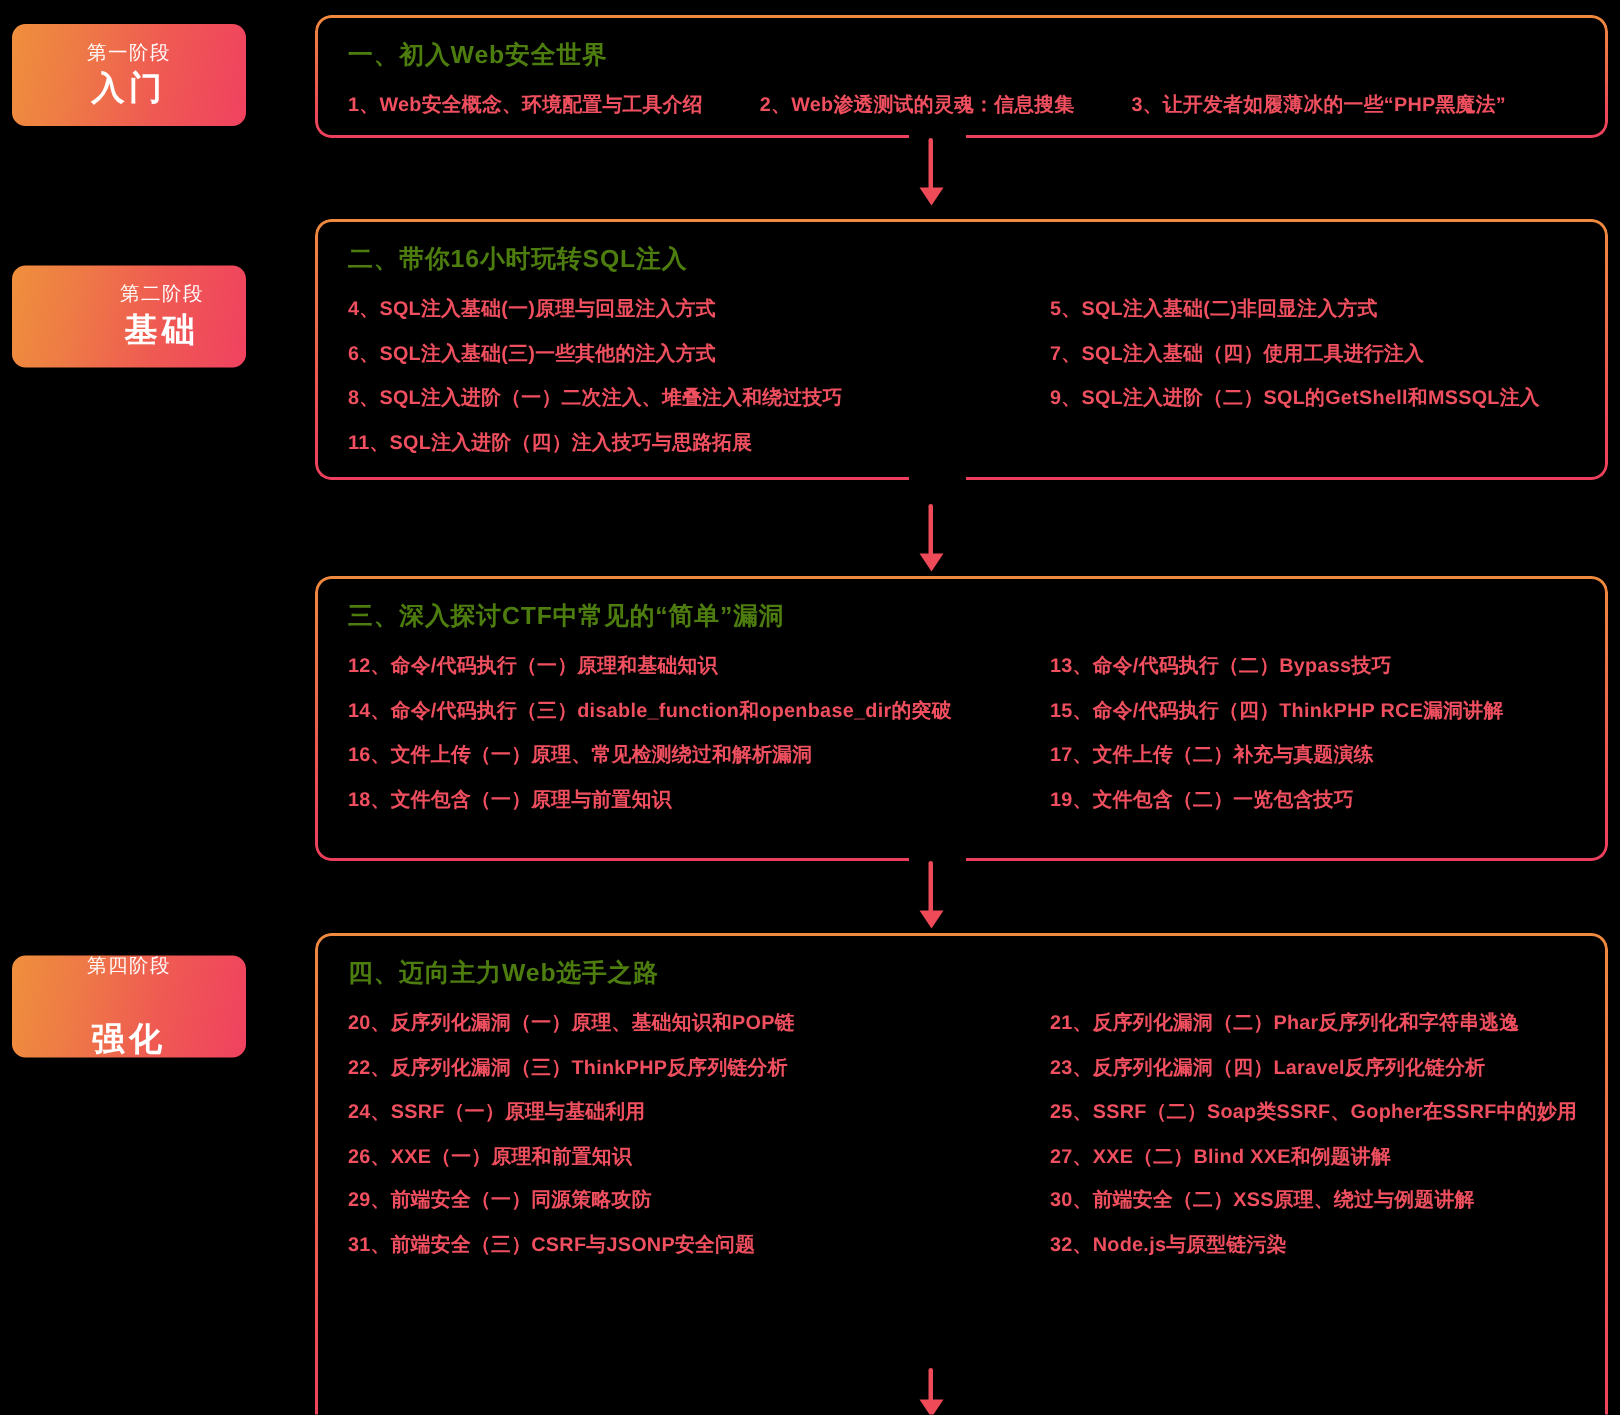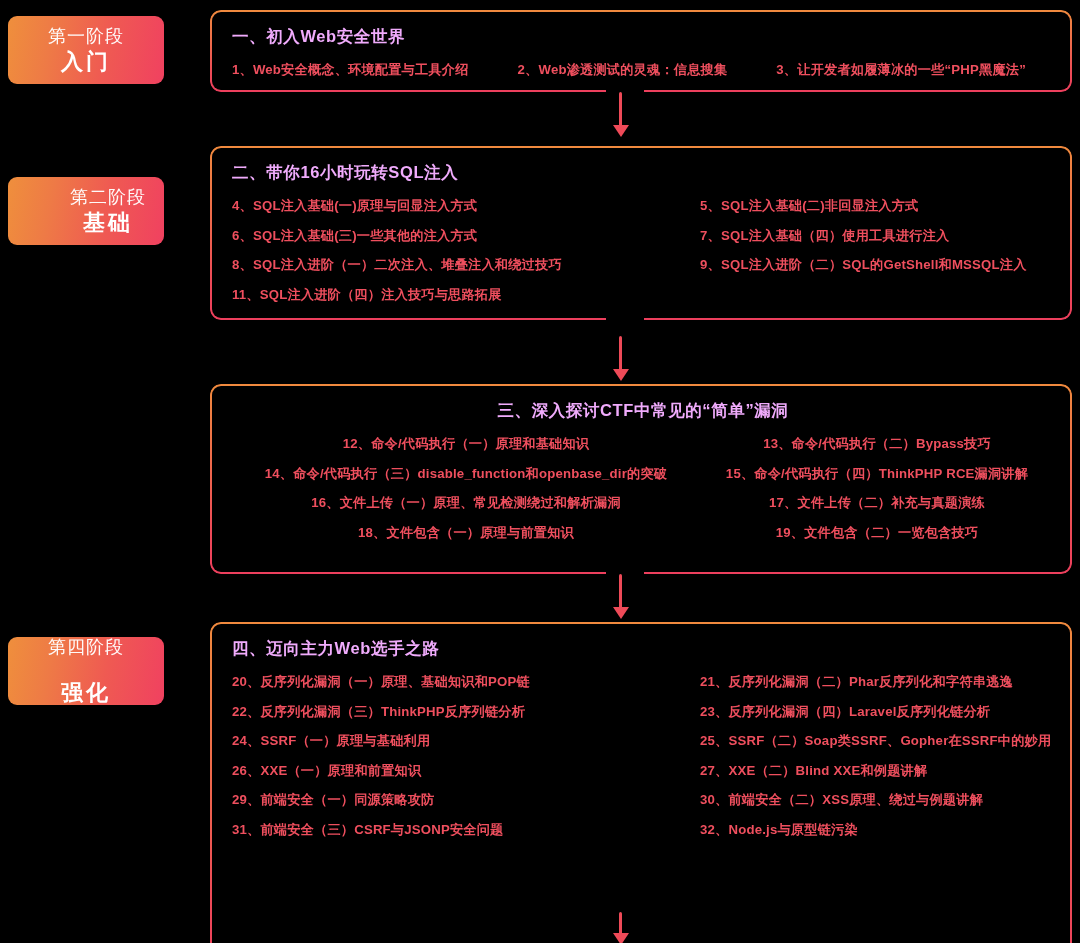--- a/index.html
+++ b/index.html
@@ -30,21 +30,21 @@
     background: linear-gradient(100deg, #ef8f3c 0%, #ee7a46 28%, #ef5a52 62%, #f04160 100%);
     display: flex;
     flex-direction: column;
     align-items: center;
     justify-content: center;
     color: #ffffff;
     text-align: center;
     line-height: 1.15;
   }
   .stage-badge .stage-sub {
-    font-size: 18px;
+    font-size: 13px;
     letter-spacing: 1px;
     opacity: 0.97;
     margin-bottom: 3px;
   }
   .stage-badge .stage-main {
     font-size: 22px;
     font-weight: 700;
     letter-spacing: 3px;
   }
 
@@ -80,21 +80,21 @@
     bottom: -4px;
     width: 38px;
     height: 9px;
     background: #000000;
     pointer-events: none;
   }
 
   .card-inner { position: relative; z-index: 2; }
 
   .card-title {
-    color: #f0abfc;
+    color: #4d7c0f;
     font-size: 16.5px;
     font-weight: 700;
     letter-spacing: 0.6px;
     margin: 2px 0 14px 4px;
     white-space: nowrap;
   }
 
   
   .item-grid {
     display: grid;
@@ -108,21 +108,21 @@
     font-size: 13.2px;
     font-weight: 700;
     letter-spacing: 0.2px;
     white-space: nowrap;
     line-height: 1.25;
   }
 
   
   .item-row {
     display: flex;
-    gap: 49px;
+    gap: 38px;
     margin-left: 4px;
     align-items: baseline;
   }
 
   
   .arrow {
     position: absolute;
     left: 613px;
     width: 16px;
     pointer-events: none;
@@ -194,21 +194,21 @@
       </div>
     </div>
   </div>
 
   <div class="arrow" style="top:336px; height:48px;">
     <div class="stem" style="top:0; height:36px;"></div>
     <div class="head" style="top:33px;"></div>
   </div>
 
 
-  <div class="stage-card" style="top:384px; height:190px;text-align:center;">
+  <div class="stage-card" style="top:384px; height:190px;">
     <div class="card-border"></div>
     <div class="border-gap"></div>
     <div class="card-inner">
       <div class="card-title">三、深入探讨CTF中常见的“简单”漏洞</div>
       <div class="item-grid">
         <span class="item">12、命令/代码执行（一）原理和基础知识</span>
         <span class="item">13、命令/代码执行（二）Bypass技巧</span>
         <span class="item">14、命令/代码执行（三）disable_function和openbase_dir的突破</span>
         <span class="item">15、命令/代码执行（四）ThinkPHP RCE漏洞讲解</span>
         <span class="item">16、文件上传（一）原理、常见检测绕过和解析漏洞</span>

